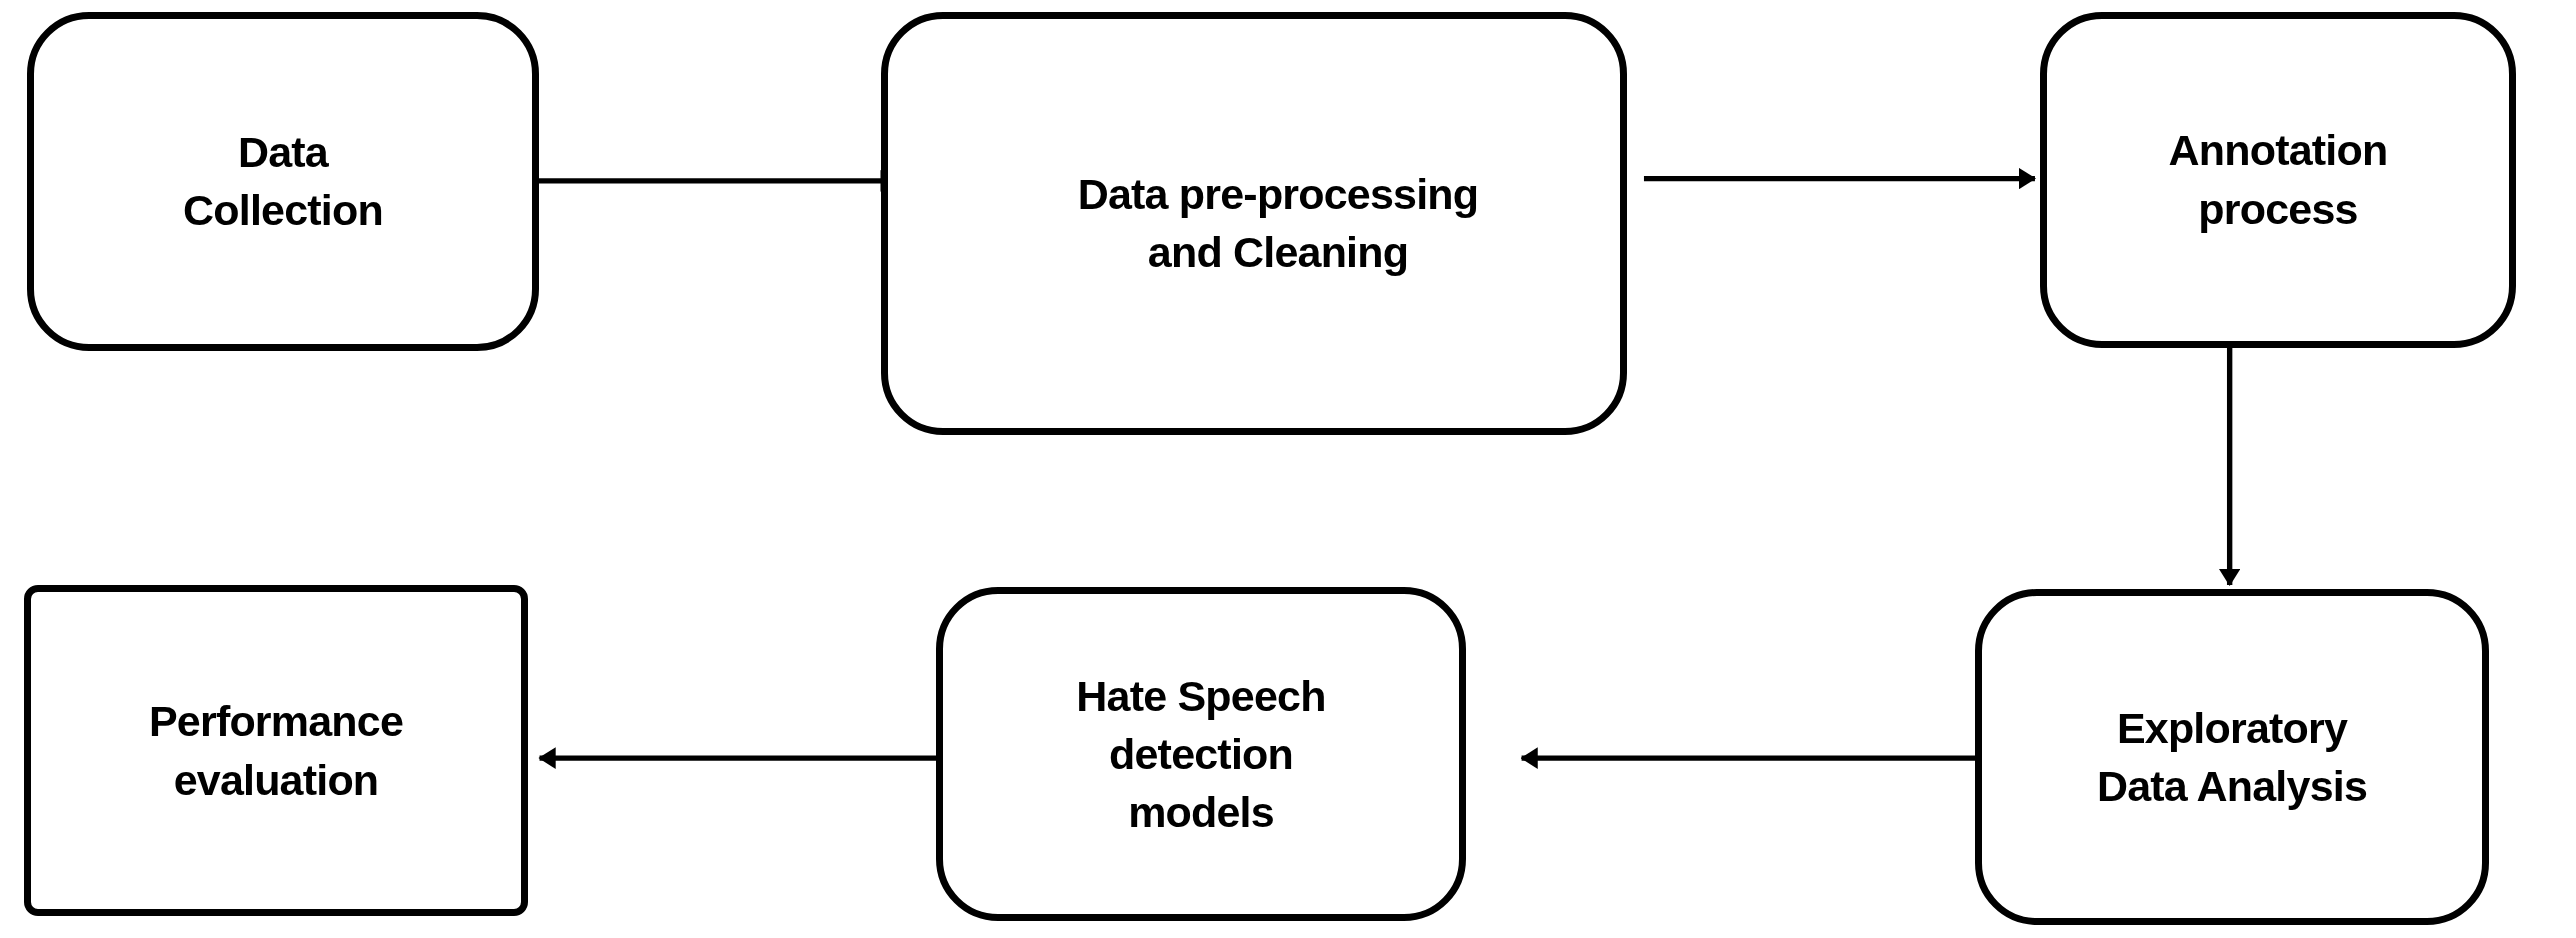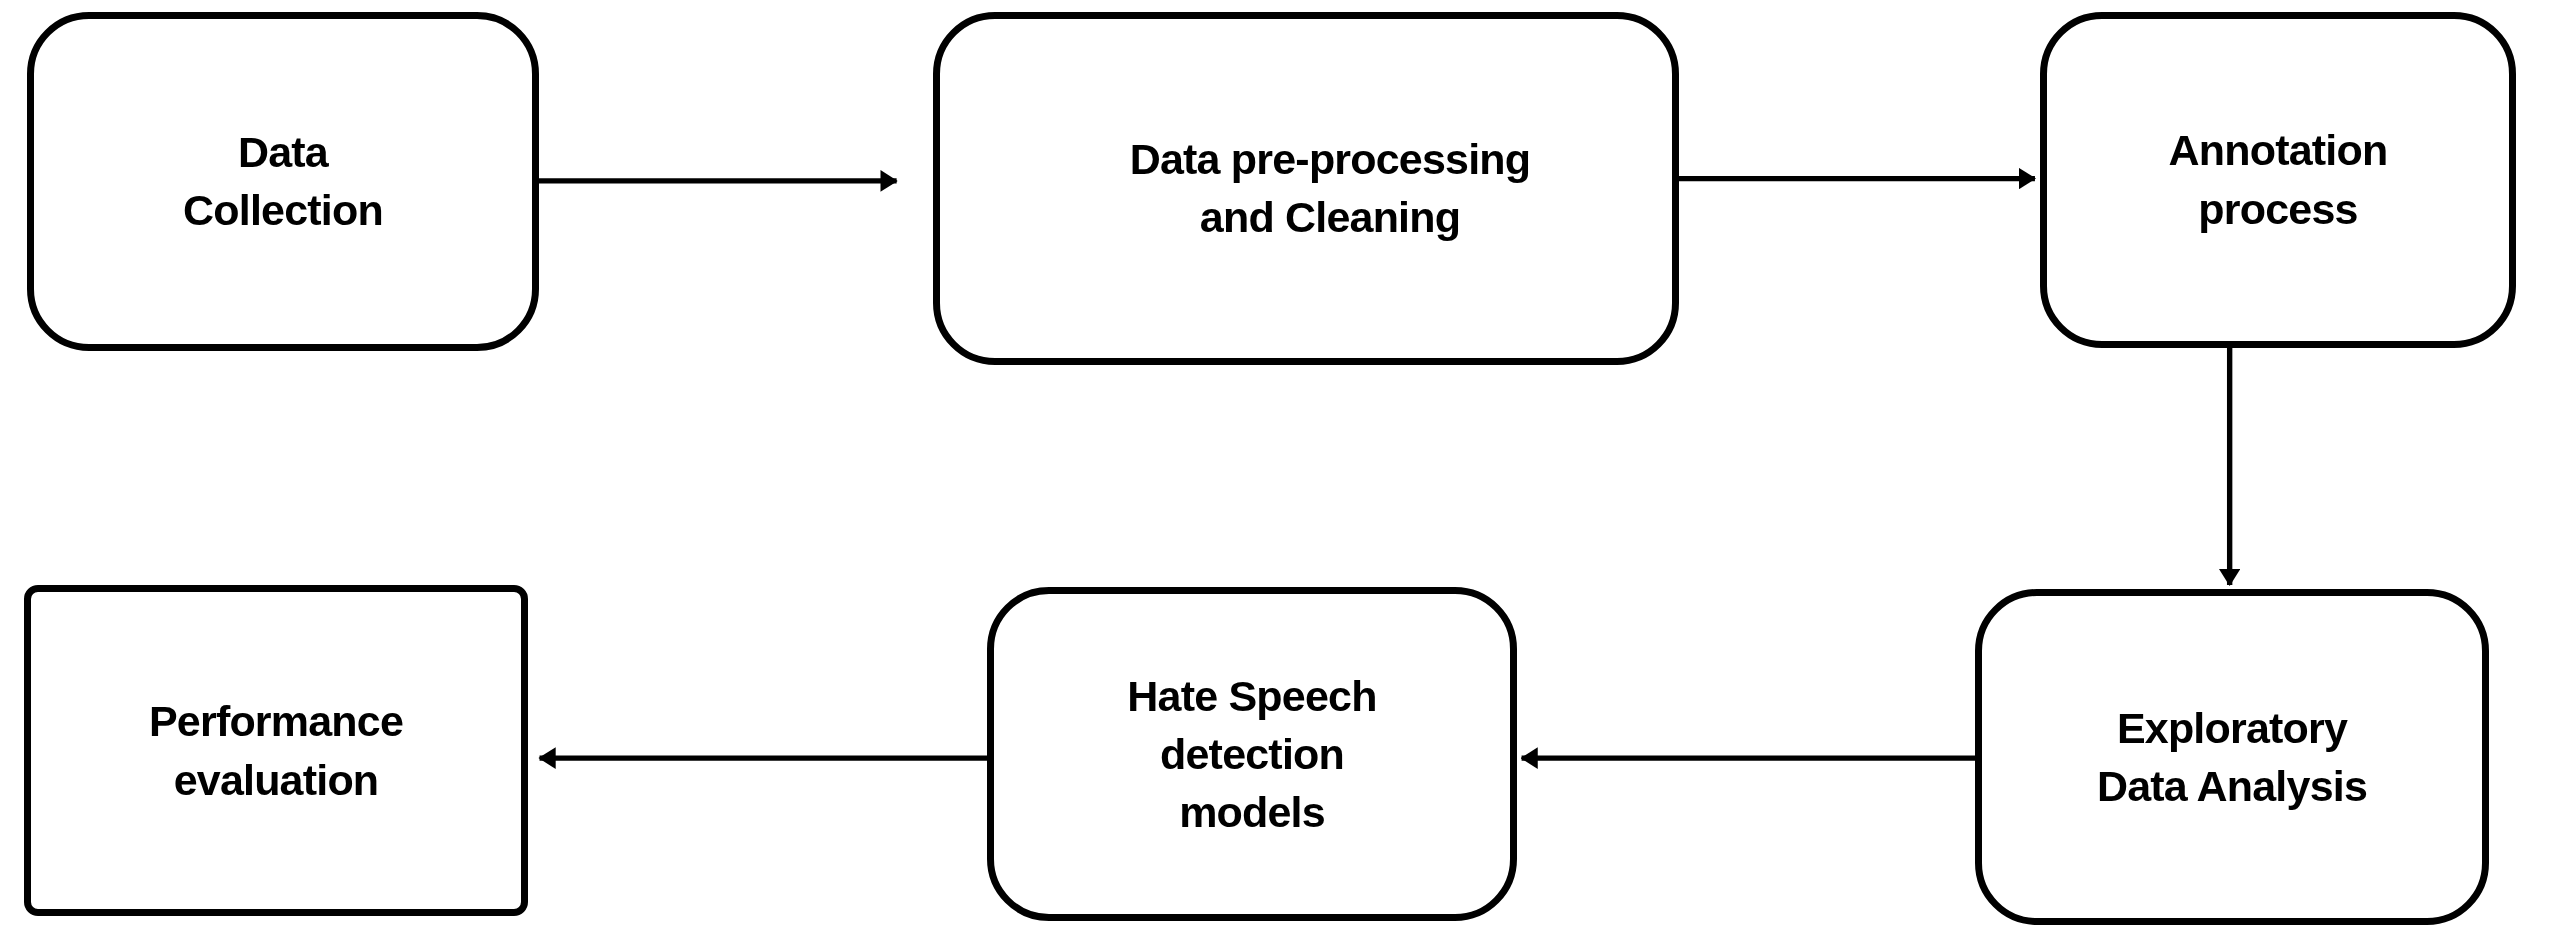--- a/index.html
+++ b/index.html
@@ -37,24 +37,24 @@
   .node-label {
     white-space: pre-line;
     font-weight: bold;
     font-size: 43px;
     line-height: 1.35;
     color: #000000;
     letter-spacing: -0.8px;
   }
   
   .node-data-collection      { left: 27px;   top: 11.5px;  width: 512px; height: 339px; }
-  .node-data-preprocessing   { left: 933px; top: 11.5px;  width: 746px; height: 353px; padding-left: 48px; }
+  .node-data-preprocessing   { left: 881px; top: 11.5px;  width: 746px; height: 423px; padding-left: 48px; }
   .node-annotation-process   { left: 2040px; top: 11.5px;  width: 476px; height: 336px; }
   .node-performance-eval     { left: 24px;   top: 585px; width: 504px; height: 331px; border-radius: 14px; }
-  .node-hate-speech-models   { left: 987px; top: 587px; width: 530px; height: 334px; }
+  .node-hate-speech-models   { left: 936px; top: 587px; width: 530px; height: 334px; }
   .node-exploratory-analysis { left: 1975px; top: 589px; width: 514px; height: 336px; }
 </style>
 </head>
 <body>
 
 <div class="canvas">
 
   <svg class="edges-layer" width="2576" height="939" viewBox="0 0 3347 1220" xmlns="http://www.w3.org/2000/svg" aria-hidden="true">
     <defs>
       <marker id="arrowhead" viewBox="0 0 8 10" refX="7.5" refY="5" markerWidth="3.2" markerHeight="4" orient="auto-start-reverse">

